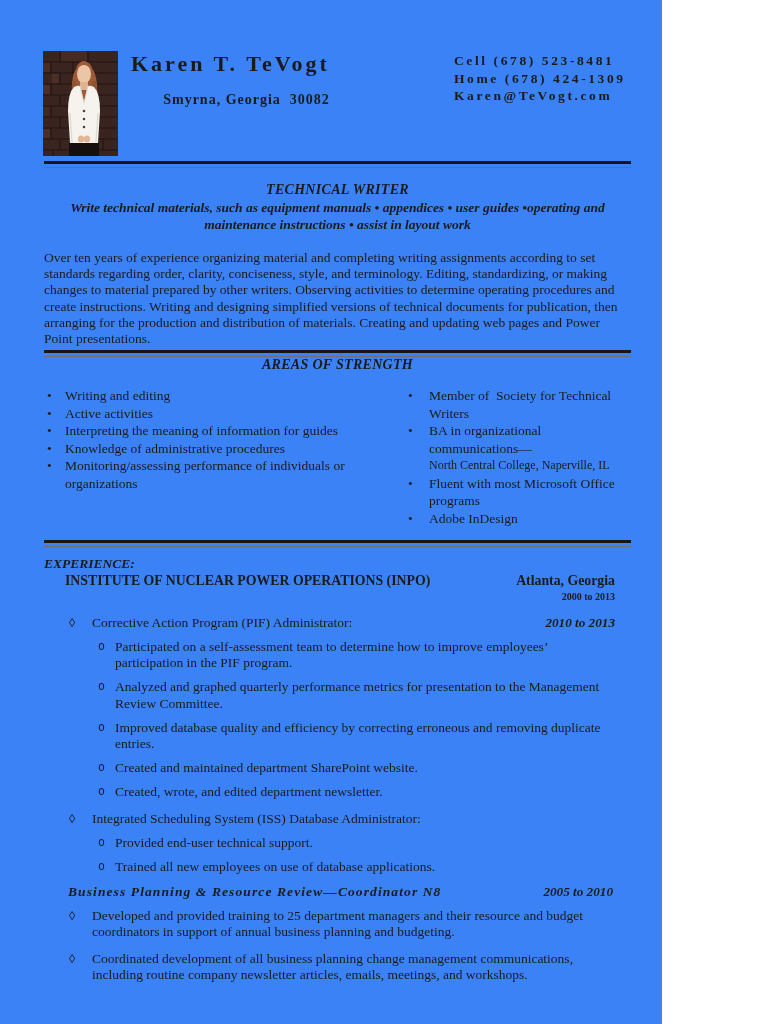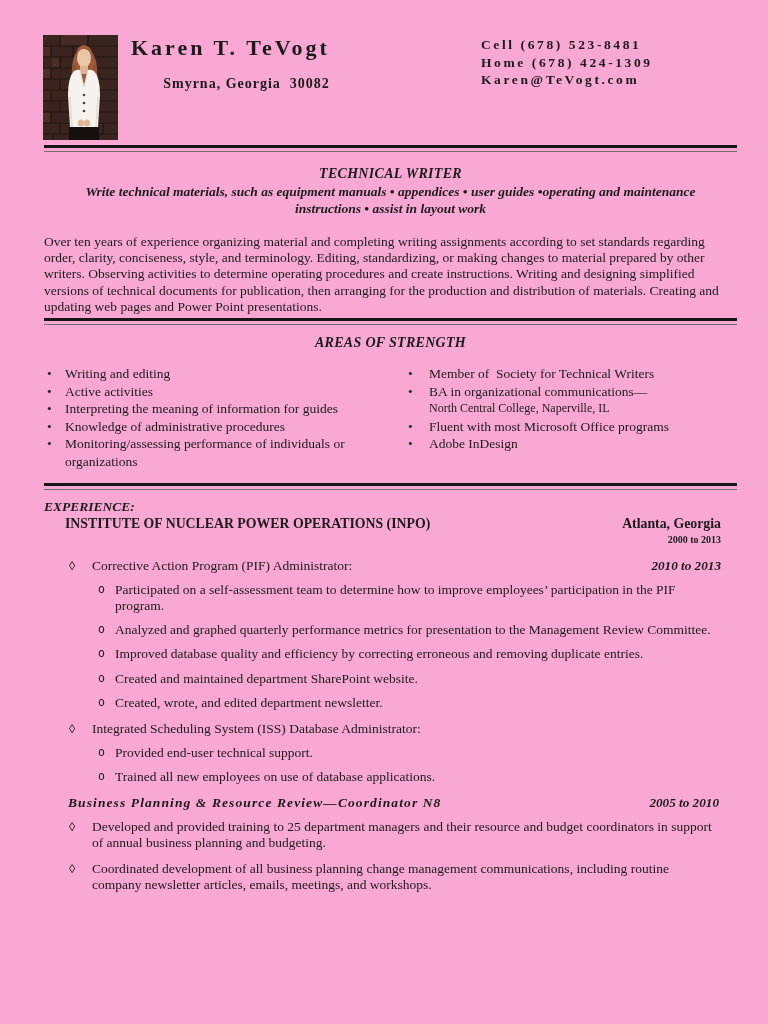--- a/index.html
+++ b/index.html
@@ -1,40 +1,40 @@
 <!DOCTYPE html>
 <html><head>
 <meta charset="utf-8">
 <style>
   * { margin:0; padding:0; box-sizing:border-box; }
   html,body { width:768px; background:#ffffff; }
   body { font-family:"Liberation Serif","DejaVu Serif",serif; color:#1b1b1b; }
   .page {
-    position:relative; width:768px; height:1024px; background:#f9a8d4;
-    padding:36px 31px 0 44px; overflow:hidden;
+    position:relative; width:662px; height:1024px; background:#3b82f6;
+    padding:52px 31px 0 44px; overflow:hidden;
   }
   
   .header { position:relative; height:109px; }
   .photo { position:absolute; left:-1px; top:-1px; width:75px; height:105px; display:block; }
   .id-block { position:absolute; left:87px; top:0; }
   .name { font-size:22px; font-weight:bold; letter-spacing:3px; white-space:pre; line-height:24px; }
   .location { margin-top:16px; font-size:14px; font-weight:bold; letter-spacing:1px; white-space:pre;text-align:right; }
-  .contact { position:absolute; left:437px; top:0; }
+  .contact { position:absolute; left:410px; top:0; }
   .contact-line { font-size:13.5px; font-weight:bold; letter-spacing:2.6px; line-height:17.5px; white-space:pre; }
   
   .double-rule { border-top:3px solid #161616; border-bottom:1.5px solid #6f6f6f; height:7px; width:100%; }
   
   .title-block { text-align:center; margin-top:14px; }
   .job-title { font-size:14px; font-weight:bold; font-style:italic; letter-spacing:0.3px; }
   .job-subtitle { font-size:13.5px; font-weight:bold; font-style:italic; line-height:17px; max-width:648px; margin:1px auto 0; white-space:pre-wrap; }
   
   .summary { font-size:13.5px; line-height:16.2px; margin-top:17px; white-space:pre-wrap; }
   .rule-2 { margin-top:3px; }
   
-  .section-heading { text-align:center; font-size:14px; font-weight:bold; font-style:italic; margin-top:10px; letter-spacing:0.3px; }
+  .section-heading { text-align:center; font-size:14px; font-weight:bold; font-style:italic; margin-top:0; letter-spacing:0.3px; }
   .columns { display:flex; margin-top:14px; }
   .col-left { width:362px; flex:none; }
   .col-right { flex:1; }
   .bullet-row { display:flex; font-size:13.5px; line-height:17.5px; }
   .bullet-row .marker { flex:none; }
   .col-left .marker { width:21px; padding-left:3px; }
   .col-right .marker { width:23px; padding-left:2px; }
   .bullet-text { white-space:pre-wrap; }
   .cont-row { padding-left:23px; font-size:12px; line-height:17.5px; white-space:pre-wrap; }
   .rule-3 { margin-top:13px; }

